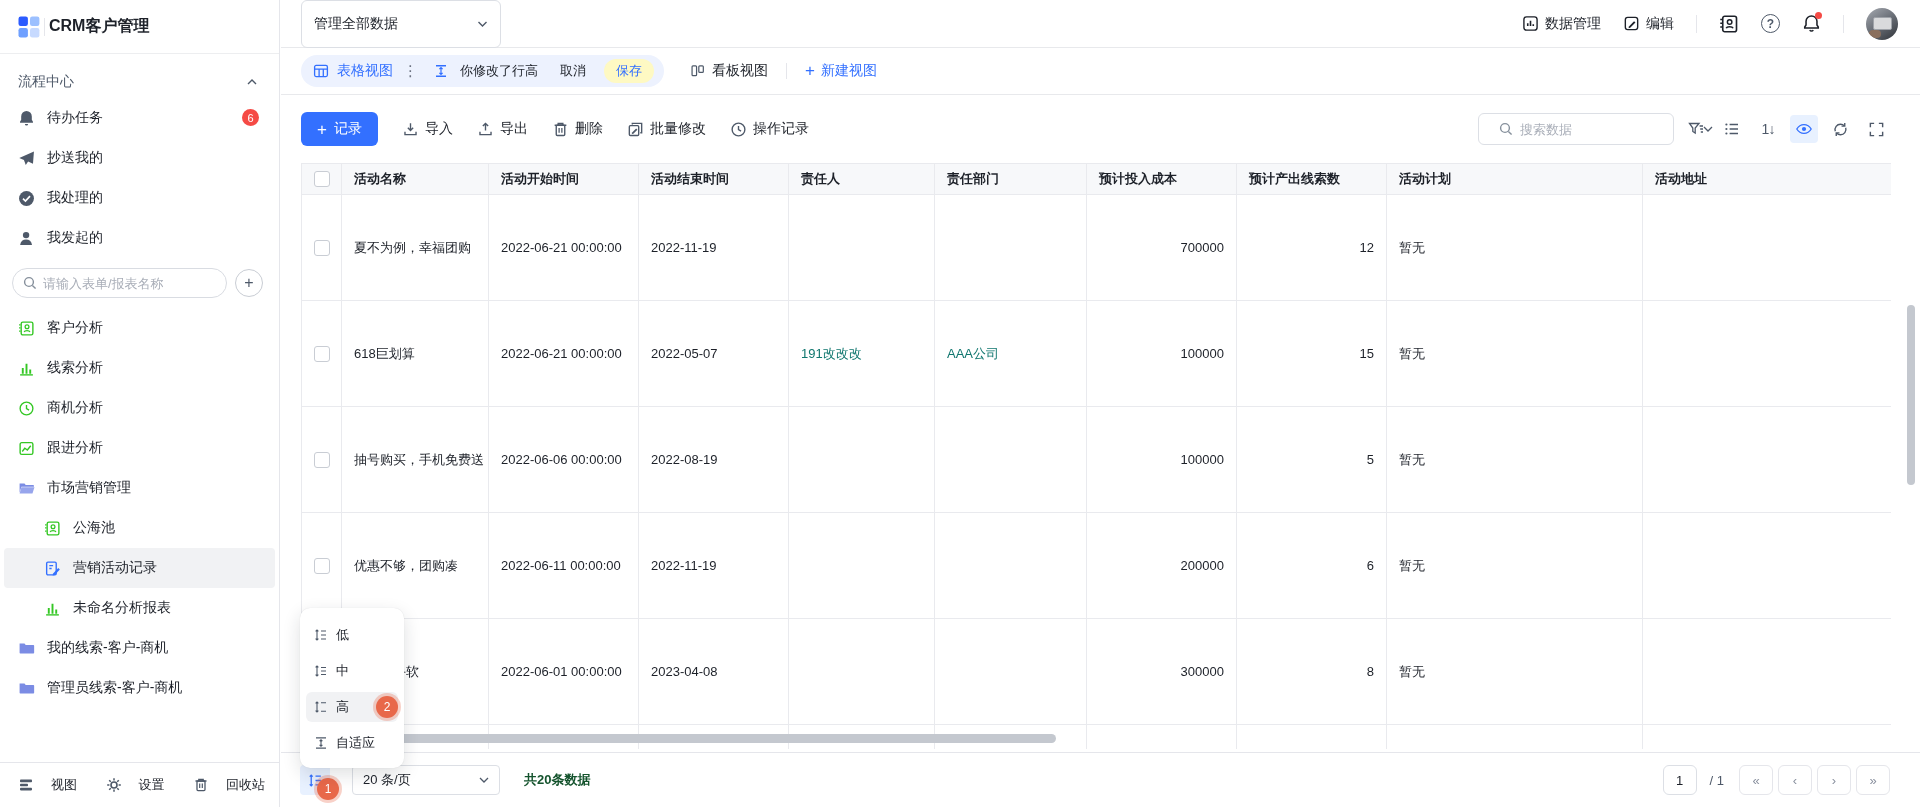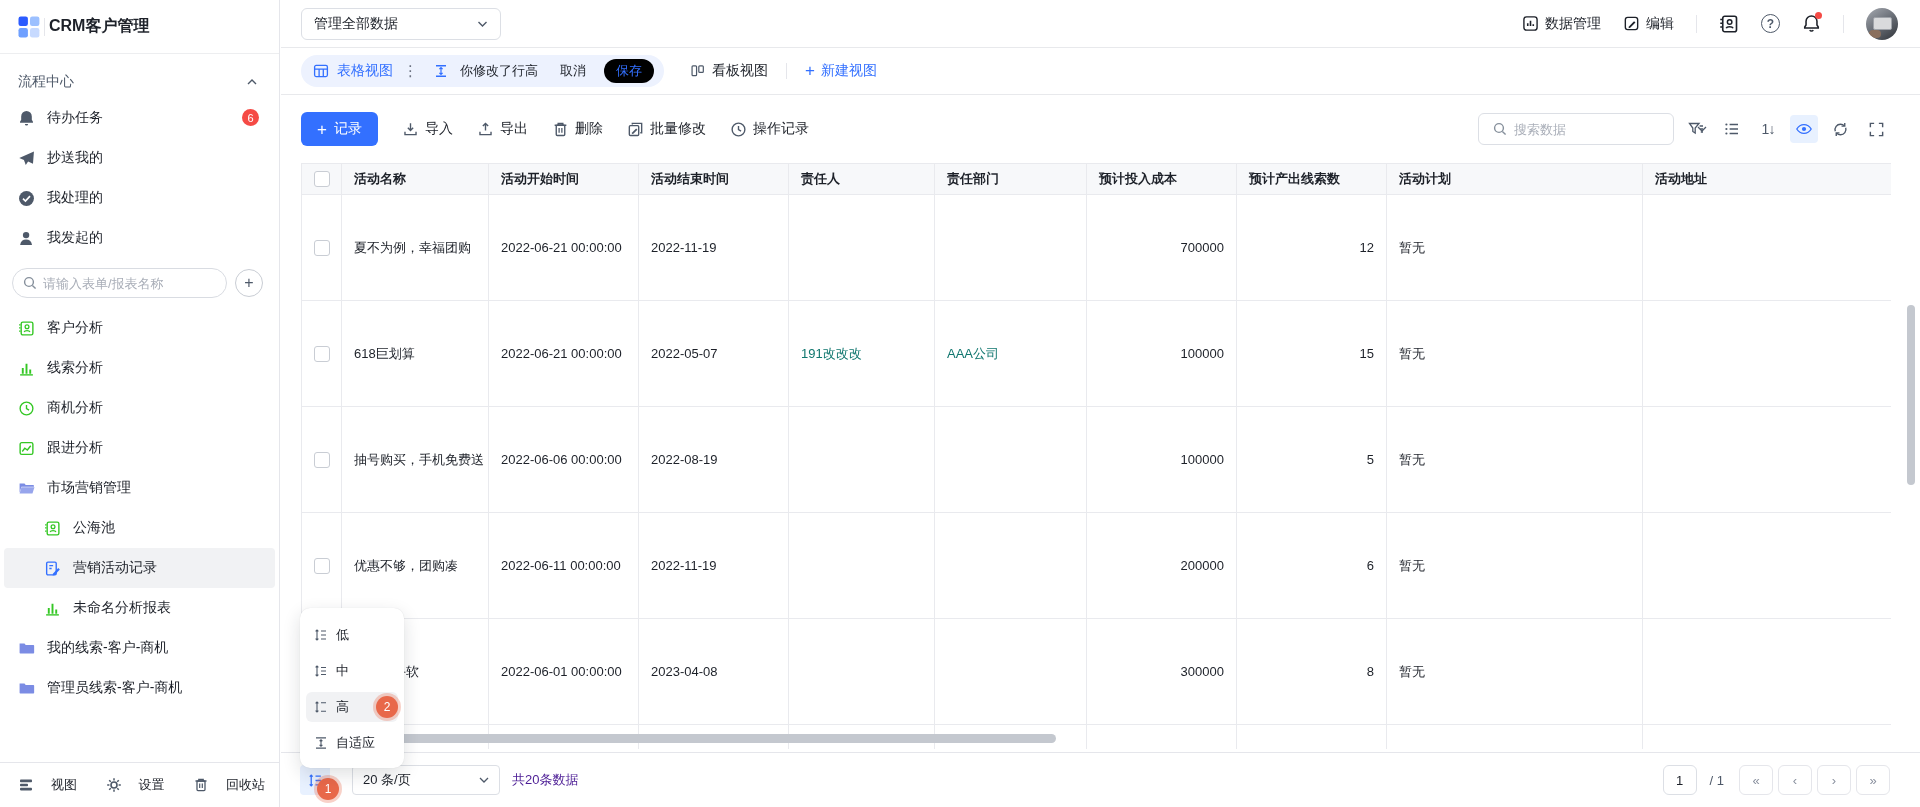--- a/index.html
+++ b/index.html
@@ -33,21 +33,21 @@
   .sb-plus { width:28px; height:28px; border:1px solid #C9CDD4; border-radius:50%; display:flex;
     align-items:center; justify-content:center; color:#4E5969; font-size:16px; cursor:pointer; background:#fff; }
   .sb-footer { position:absolute; bottom:0; left:0; width:100%; height:45px; border-top:1px solid #E5E6EB;
     display:flex; align-items:center; justify-content:space-between; padding:0 14px 0 18px; }
   .sb-footer .f-item { display:flex; align-items:center; gap:17px; font-size:13px; cursor:pointer; }
 
   
   .main { position:absolute; left:281px; top:0; width:1639px; height:807px; }
   .top-header { height:48px; border-bottom:1px solid #E8E9EC; display:flex; align-items:center;
     padding:0 22px 0 20px; }
-  .scope-select { width:200px; height:32px; border:1px solid #DCDFE5; border-radius:6px; display:flex;
+  .scope-select { width:200px; height:48px; border:1px solid #DCDFE5; border-radius:6px; display:flex;
     align-items:center; justify-content:space-between; padding:0 12px; font-size:14px; cursor:pointer; background:#fff; }
   .hdr-right { margin-left:auto; display:flex; align-items:center; gap:22px; }
   .hdr-btn { display:flex; align-items:center; gap:6px; font-size:14px; cursor:pointer; color:#1D2129; }
   .vsep { width:1px; height:18px; background:#E5E6EB; }
   .hdr-icbtn { position:relative; display:flex; align-items:center; justify-content:center; cursor:pointer; }
   .q-circle { width:19px; height:19px; border:1.5px solid #4E5969; border-radius:50%; display:flex;
     align-items:center; justify-content:center; font-size:12px; color:#4E5969; font-weight:bold; }
   .red-dot { position:absolute; right:-1px; top:-2px; width:7px; height:7px; border-radius:50%; background:#F54A45; }
   .avatar { width:32px; height:32px; border-radius:50%; overflow:hidden; position:relative; cursor:pointer;
     background:linear-gradient(145deg,#a7abb2 0%,#6e737b 45%,#2f3339 100%); }
@@ -55,35 +55,35 @@
     border-radius:2px; border:1px solid #9ea2a8; }
   .avatar .hand { position:absolute; left:3px; bottom:2px; width:12px; height:8px; background:#8a6f5d; border-radius:4px; }
 
   .tabstrip { height:47px; border-bottom:1px solid #E8E9EC; display:flex; align-items:center; padding-left:20px; }
   .view-pill { background:#EDF2FE; border-radius:16px; height:32px; display:flex; align-items:center;
     padding:0 10px 0 12px; gap:8px; }
   .view-pill .tab-active-label { color:#3370FF; font-size:14px; }
   .kebab { color:#6B7280; font-size:15px; cursor:pointer; padding:0 2px; }
   .notice-txt { font-size:13px; color:#1D2129; margin-left:4px; }
   .pill-cancel { margin-left:14px; font-size:13px; cursor:pointer; }
-  .pill-save { margin-left:10px; background:#000000; color:#3370FF; border-radius:13px; height:24px;
+  .pill-save { margin-left:10px; background:#fef9c3; color:#3370FF; border-radius:13px; height:24px;
     padding:4px 12px; display:flex; align-items:center; font-size:13px; cursor:pointer; }
   .tab-plain { display:flex; align-items:center; gap:7px; font-size:14px; margin-left:26px; cursor:pointer; }
   .tab-new { display:flex; align-items:center; gap:6px; color:#3370FF; font-size:14px; margin-left:18px; cursor:pointer; }
   .tab-sep { width:1px; height:16px; background:#E5E6EB; margin-left:18px; }
   .plus-blue { font-size:17px; color:#3370FF; }
 
   .toolbar { height:68px; display:flex; align-items:center; padding:0 30px 0 20px; }
   .btn-record { background:#3370FF; color:#fff; border:0; height:34px; border-radius:6px; padding:0 16px;
     display:flex; align-items:center; gap:7px; font-size:14px; cursor:pointer; font-family:inherit; }
   .btn-record .pl { font-size:17px; line-height:1; }
   .tb-act { display:flex; align-items:center; gap:6px; margin-left:24px; font-size:14px; cursor:pointer; color:#1D2129; }
   .tb-right { margin-left:auto; display:flex; align-items:center; gap:8px; }
   .search-select { width:196px; height:32px; border:1px solid #DCDFE5; border-radius:6px; display:flex;
-    align-items:center; gap:7px; padding:0 14px; background:#fff; }
+    align-items:center; gap:7px; padding:0 20px; background:#fff; }
   .search-select input { border:0; outline:0; flex:1; font-size:13px; font-family:inherit; background:transparent; }
   .search-select input::placeholder { color:#A9AEB8; }
   .tb-ic { width:28px; height:28px; display:flex; align-items:center; justify-content:center; cursor:pointer;
     border-radius:4px; color:#4E5969; }
   .tb-ic.active { background:#E8F1FF; }
   .sort-glyph { font-size:14px; color:#4E5969; letter-spacing:-1px; }
 
   
   .table-wrap { margin-left:20px; width:1590px; height:586px; overflow:hidden; position:relative; }
   table { border-collapse:collapse; table-layout:fixed; width:1590px; }
@@ -101,21 +101,21 @@
   
   .footer-bar { position:absolute; left:0; bottom:0; width:100%; height:55px; border-top:1px solid #E5E6EB;
     display:flex; align-items:center; padding:0 30px 0 19px; background:#fff; }
   .rh-btn { width:30px; height:30px; background:#E8F1FF; border-radius:4px; display:flex; align-items:center;
     justify-content:center; cursor:pointer; position:relative; }
   .step-badge { width:22px; height:22px; border-radius:50%; background:#E8684A; color:#fff; font-size:12px;
     display:flex; align-items:center; justify-content:center; box-shadow:0 0 0 3px rgba(232,104,74,.30); }
   .rh-btn .step-badge { position:absolute; left:17px; top:13px; }
   .pagesize-select { width:148px; height:30px; border:1px solid #DCDFE5; border-radius:4px; margin-left:22px;
     display:flex; align-items:center; justify-content:space-between; padding:0 10px; font-size:13px; cursor:pointer; background:#fff; }
-  .total-txt { color:#4c1d95; margin-left:12px; }
+  .total-txt { color:#14532d; margin-left:24px;font-weight:bold; }
   .pg-right { margin-left:auto; display:flex; align-items:center; gap:5px; }
   .pg-input { width:34px; height:30px; border:1px solid #DCDFE5; border-radius:6px; text-align:center;
     font-size:13px; font-family:inherit; outline:0; color:#1D2129; }
   .pg-of { color:#4E5969; margin:0 10px 0 8px; }
   .pg-btn { width:34px; height:30px; border:1px solid #E5E6EB; border-radius:6px; background:#fff; color:#8A919F;
     font-size:13px; display:flex; align-items:center; justify-content:center; cursor:pointer; font-family:inherit; }
 
   
   .rh-menu { position:absolute; left:300px; top:608px; width:104px; background:#fff; border-radius:10px;
     box-shadow:0 6px 18px rgba(31,35,41,.14), 0 0 1px rgba(31,35,41,.15); padding:12px 6px 10px; z-index:20; }

